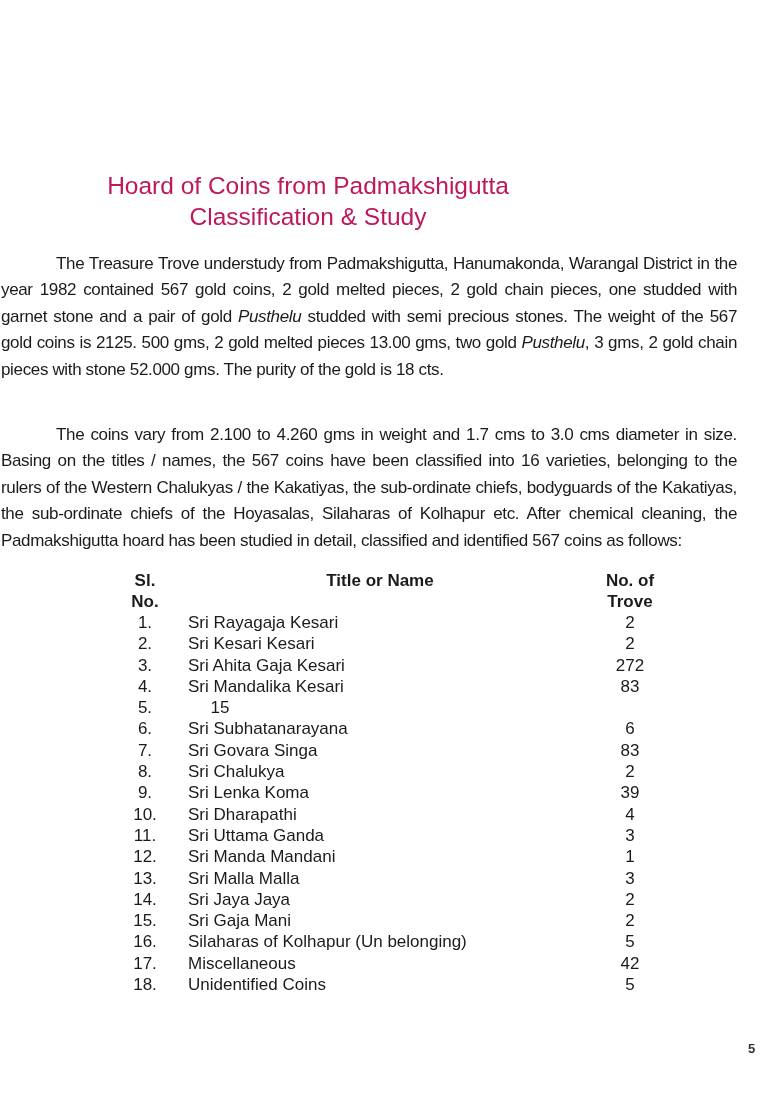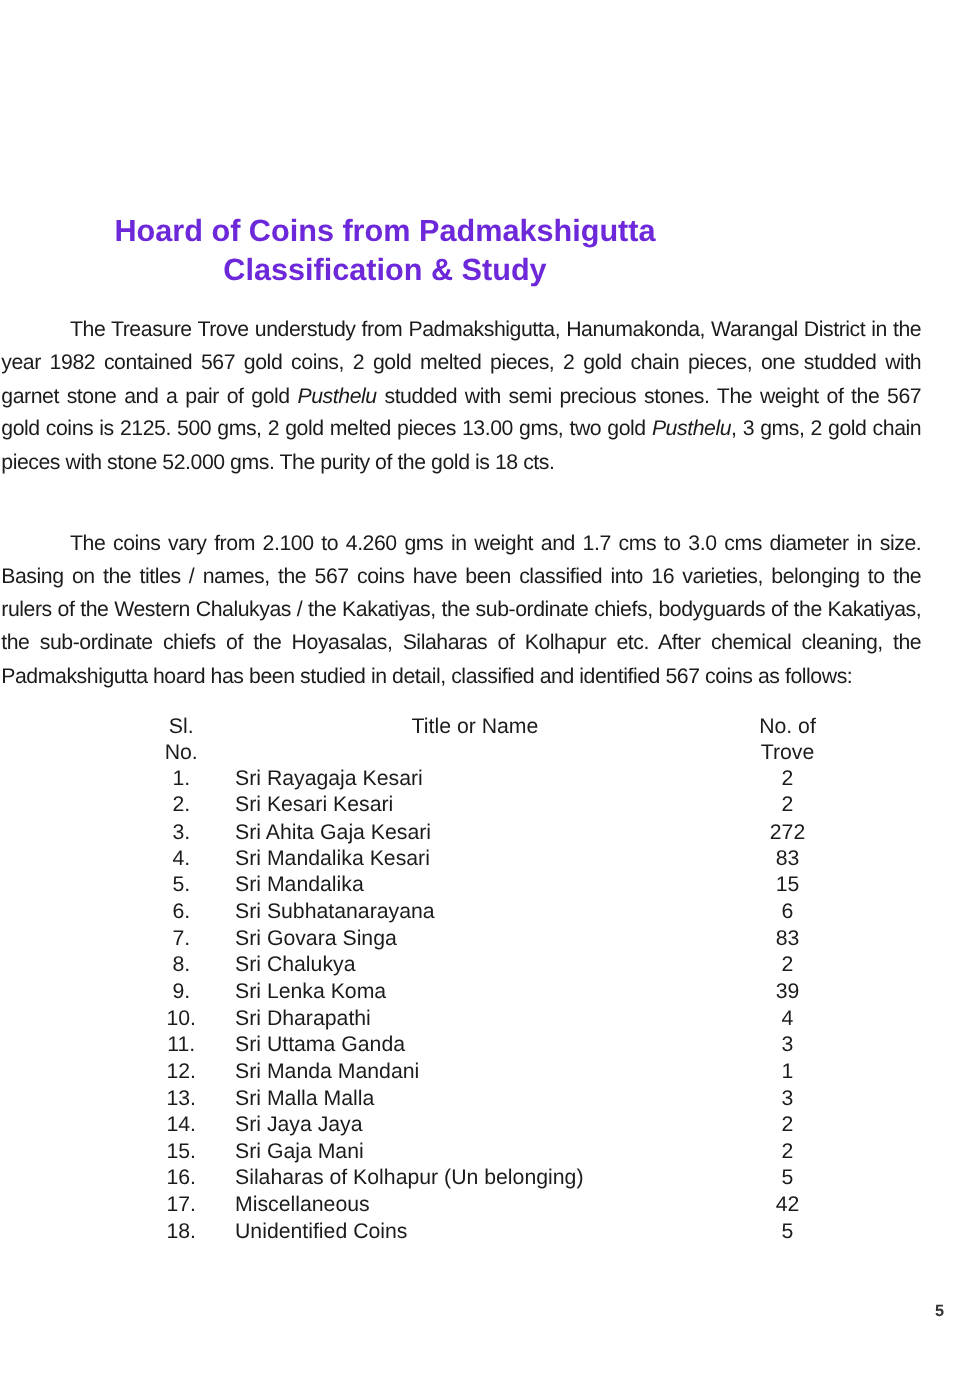--- a/index.html
+++ b/index.html
@@ -3,36 +3,36 @@
   <meta charset="utf-8">
   <style>
     html, body { margin: 0; padding: 0; }
     body {
       width: 780px; height: 1108px; background: #ffffff; color: #1a1a1a;
       position: relative; overflow: hidden;
       font-family: "Liberation Sans", sans-serif;
     }
     .title {
       position: absolute; left: 0; width: 616px; top: 170px;
-      text-align: center; font-weight: bold; font-size: 24.5px; line-height: 31px;
-      color: #6d28d9;
+      text-align: center; font-weight: normal; font-size: 24.5px; line-height: 31px;
+      color: #be185d;
     }
     .para {
       position: absolute; left: 1px; width: 736px;
       font-size: 17px; line-height: 26.4px; text-align: justify;
       letter-spacing: -0.35px; color: #1b1b1b;
     }
     .para .indent { display: inline-block; width: 55px; }
     .p1 { top: 251px; }
     .p2 { top: 398px; margin-top: 24px; }
     .table {
       position: absolute; left: 115px; top: 570px; width: 560px;
       font-size: 17px; color: #1b1b1b;
     }
-    .thead { display: flex; font-weight: normal; line-height: 21px; }
+    .thead { display: flex; font-weight: bold; line-height: 21px; }
     .row { display: flex; line-height: 21.3px; }
     .c1 { width: 60px; text-align: center; }
     .c2 { width: 410px; padding-left: 13px; box-sizing: border-box; }
     .c3 { width: 90px; text-align: center; }
     .thead .c2 { text-align: center; padding-left: 0; }
     .pagenum {
       position: absolute; left: 748px; top: 1041px; font-size: 13px; font-weight: bold; color: #333;
     }
   </style>
 </head>
@@ -75,21 +75,20 @@
         <div class="c2">Sri Ahita Gaja Kesari</div>
         <div class="c3">272</div>
       </div>
       <div class="row">
         <div class="c1">4.</div>
         <div class="c2">Sri Mandalika Kesari</div>
         <div class="c3">83</div>
       </div>
       <div class="row">
         <div class="c1">5.</div>
-        <div class="c2">Sri Mandalika</div>
         <div class="c3">15</div>
       </div>
       <div class="row">
         <div class="c1">6.</div>
         <div class="c2">Sri Subhatanarayana</div>
         <div class="c3">6</div>
       </div>
       <div class="row">
         <div class="c1">7.</div>
         <div class="c2">Sri Govara Singa</div>

